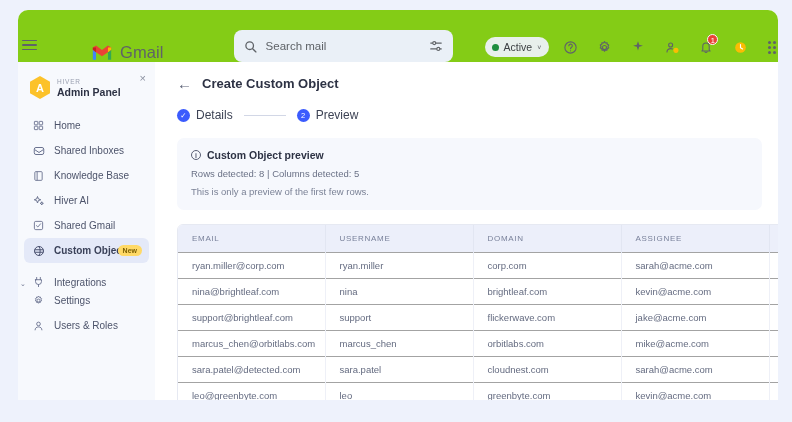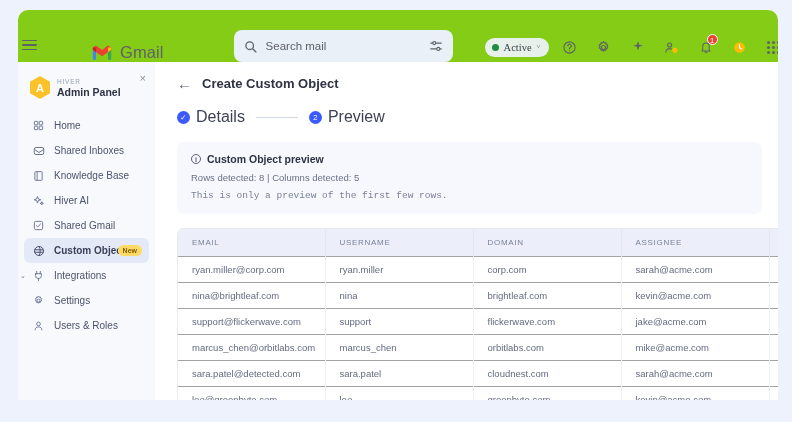--- a/index.html
+++ b/index.html
@@ -53,21 +53,21 @@
   .search-input::placeholder { color: #5f6368; }
 
   .topbar-right {
     margin-left: auto; display: flex; align-items: center;
     gap: 8px; padding-right: 8px;
   }
   .active-pill {
     display: flex; align-items: center; gap: 5px;
     background: #e8f0ec; border-radius: 12px;
     padding: 4px 8px 4px 7px;
-    font-size: 10.5px; color: #3c4043; cursor: pointer; font-family: Liberation Serif, serif;
+    font-size: 10.5px; color: #3c4043; cursor: pointer;
   }
   .dot-green { width: 7px; height: 7px; border-radius: 50%; background: #1e8e3e; }
   .icon-btn {
     width: 26px; height: 26px; border-radius: 50%;
     display: flex; align-items: center; justify-content: center;
     cursor: pointer; position: relative; color: #5f6368;
   }
   .badge-dot {
     position: absolute; top: 0px; right: 1px;
     min-width: 11px; height: 11px; border-radius: 6px;
@@ -148,36 +148,36 @@
   .back-arrow { font-size: 15px; color: #5a6075; cursor: pointer; line-height: 1; }
   .page-title { font-size: 13px; color: #2d3244; font-weight: bold; }
 
   .stepper { display: flex; align-items: center; gap: 7px; margin-top: 17px; }
   .step { display: flex; align-items: center; gap: 6px; }
   .step-circle {
     width: 13px; height: 13px; border-radius: 50%;
     background: #3b5bfd; color: #fff;
     font-size: 7.5px; display: flex; align-items: center; justify-content: center;
   }
-  .step-label { font-size: 16px; color: #3d4355; }
+  .step-label { font-size: 12px; color: #3d4355; }
   .step-line { width: 42px; height: 1px; background: #d2d7e6; margin: 0 4px; }
 
   .preview-box {
     margin-top: 16px; width: 585px;
     background: #f6f8fd; border-radius: 7px;
     padding: 11px 14px 13px 14px;
   }
   .pb-title { display: flex; align-items: center; gap: 6px; font-size: 10.5px; color: #2d3244; font-weight: bold; }
   .info-circle {
     width: 10px; height: 10px; border-radius: 50%;
     border: 1px solid #5a6075; color: #5a6075;
     font-size: 7px; line-height: 9px; text-align: center; font-weight: bold;
   }
   .pb-line { font-size: 9.5px; color: #6a7186; margin-top: 7px; }
-  .pb-line2 { font-size: 9.5px; color: #7b8296; margin-top: 7px; font-family: Liberation Mono, monospace; }
+  .pb-line2 { font-size: 9.5px; color: #7b8296; margin-top: 7px; }
 
   .table-wrap {
     margin-top: 14px; width: 611px;
     border: 1px solid #e6e9f2; border-radius: 6px 0 0 0;
     overflow: hidden;
   }
   table { border-collapse: collapse; width: 733px; table-layout: fixed; }
   th {
     background: #eceffa; text-align: left;
     font-size: 8px; letter-spacing: 0.7px; color: #79819a; font-weight: normal;
@@ -372,21 +372,21 @@
         <span class="ico">
           <svg width="12" height="12" viewBox="0 0 24 24" fill="none" stroke="#4b5270" stroke-width="2">
             <circle cx="12" cy="12" r="9"></circle>
               <path d="M12 3c3 3.5 3 14.5 0 18M3.4 9.5h17.2M3.4 14.5h17.2"></path>
           </svg>
         </span>
         <span>Custom Object</span>
         <span class="badge-new">New</span>
       </div>
 
-      <div class="nav-item" style="padding-left:8px;">
+      <div class="nav-item" style="padding-left:8px;align-items:flex-end;">
         <span class="caret">⌄</span>
         <span class="ico">
           <svg width="11" height="12" viewBox="0 0 24 24" fill="none" stroke="#6b7390" stroke-width="2" stroke-linecap="round">
             <path d="M8 2v5M16 2v5"></path>
               <path d="M5.5 7h13v4a6.5 6.5 0 01-13 0V7z"></path>
               <path d="M12 17.5V22"></path>
           </svg>
         </span>
         <span>Integrations</span>
       </div>
@@ -468,21 +468,21 @@
             <td></td>
           </tr>
           <tr>
             <td>nina@brightleaf.com</td>
             <td>nina</td>
             <td>brightleaf.com</td>
             <td>kevin@acme.com</td>
             <td></td>
           </tr>
           <tr>
-            <td>support@flickerwave.com</td>
+            <td>support@brightleaf.com</td>
             <td>support</td>
             <td>flickerwave.com</td>
             <td>jake@acme.com</td>
             <td></td>
           </tr>
           <tr>
             <td>marcus_chen@orbitlabs.com</td>
             <td>marcus_chen</td>
             <td>orbitlabs.com</td>
             <td>mike@acme.com</td>

